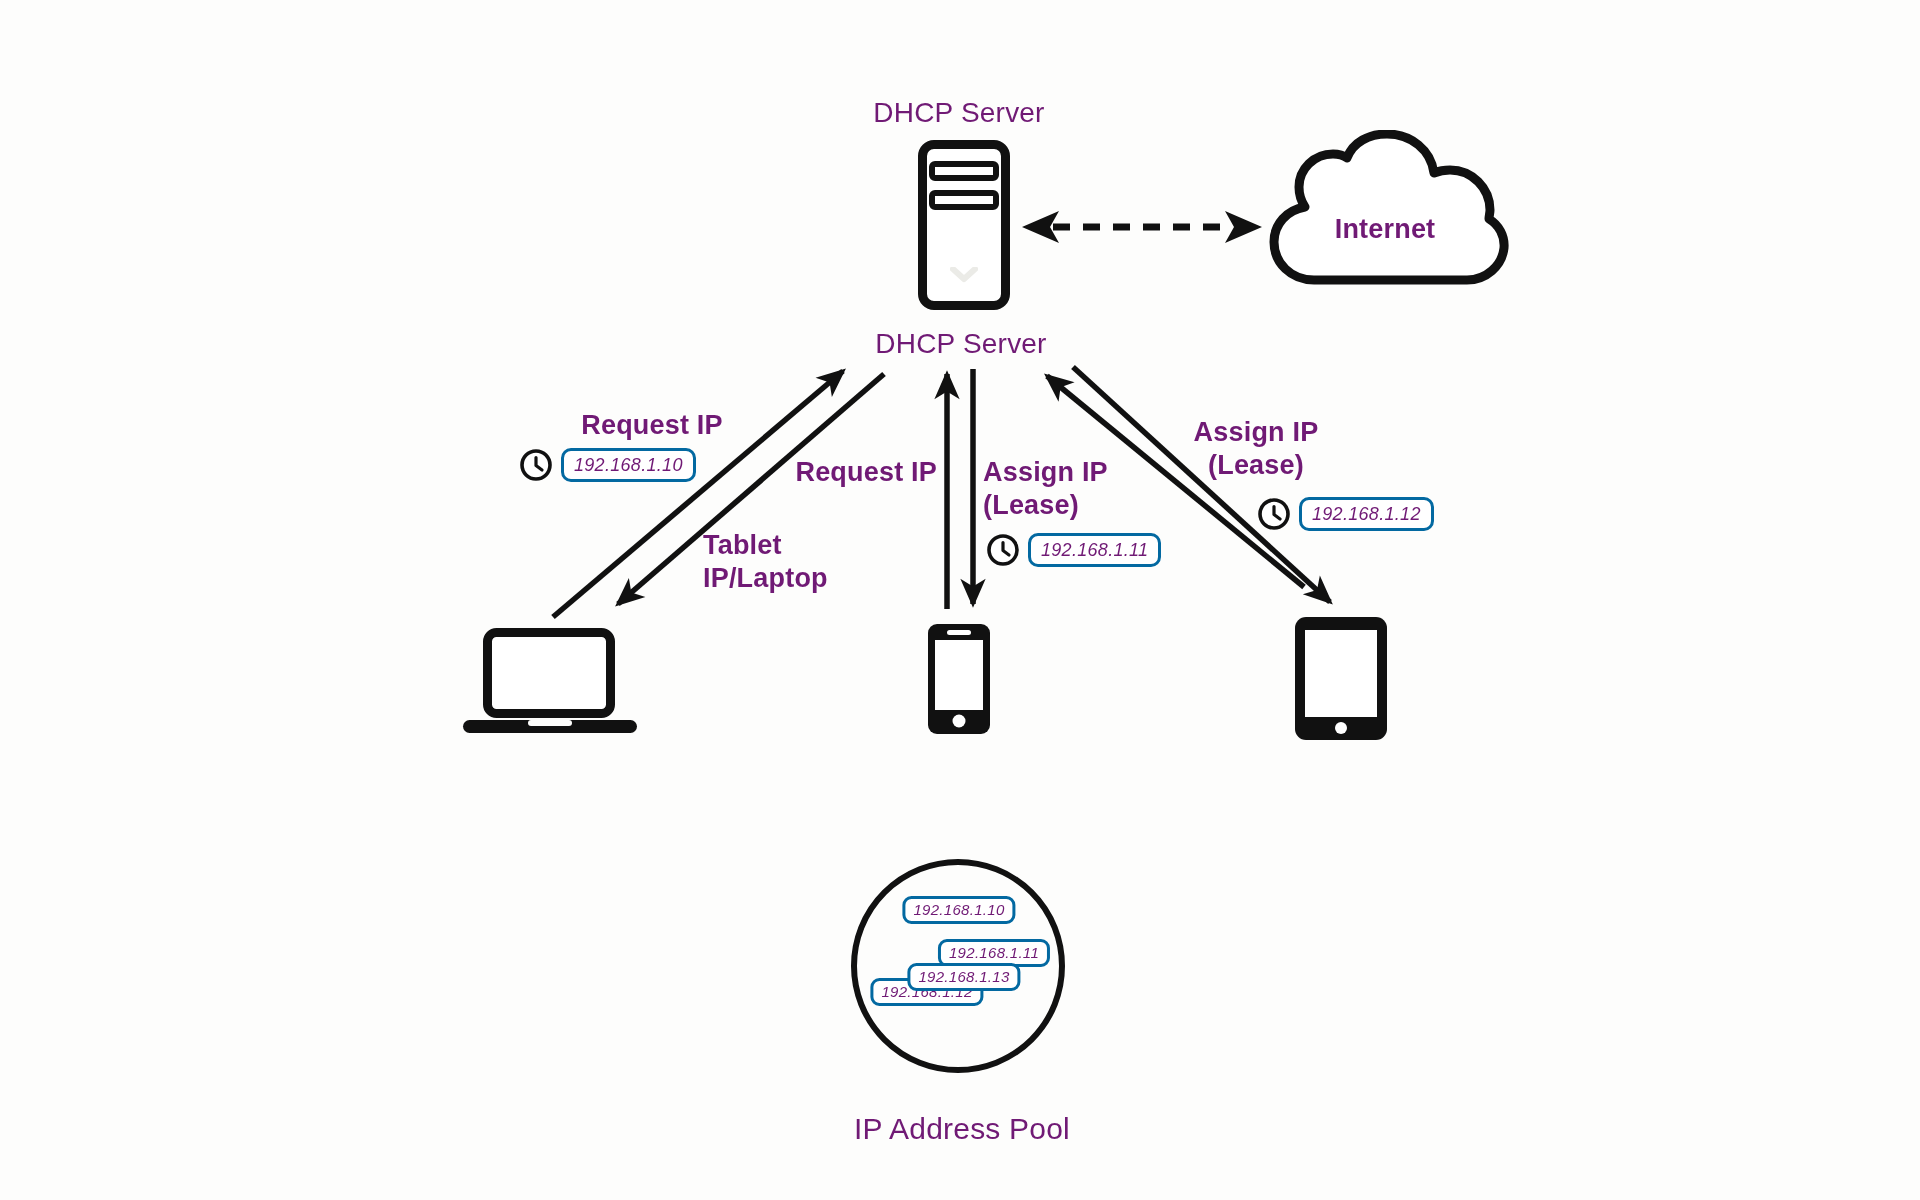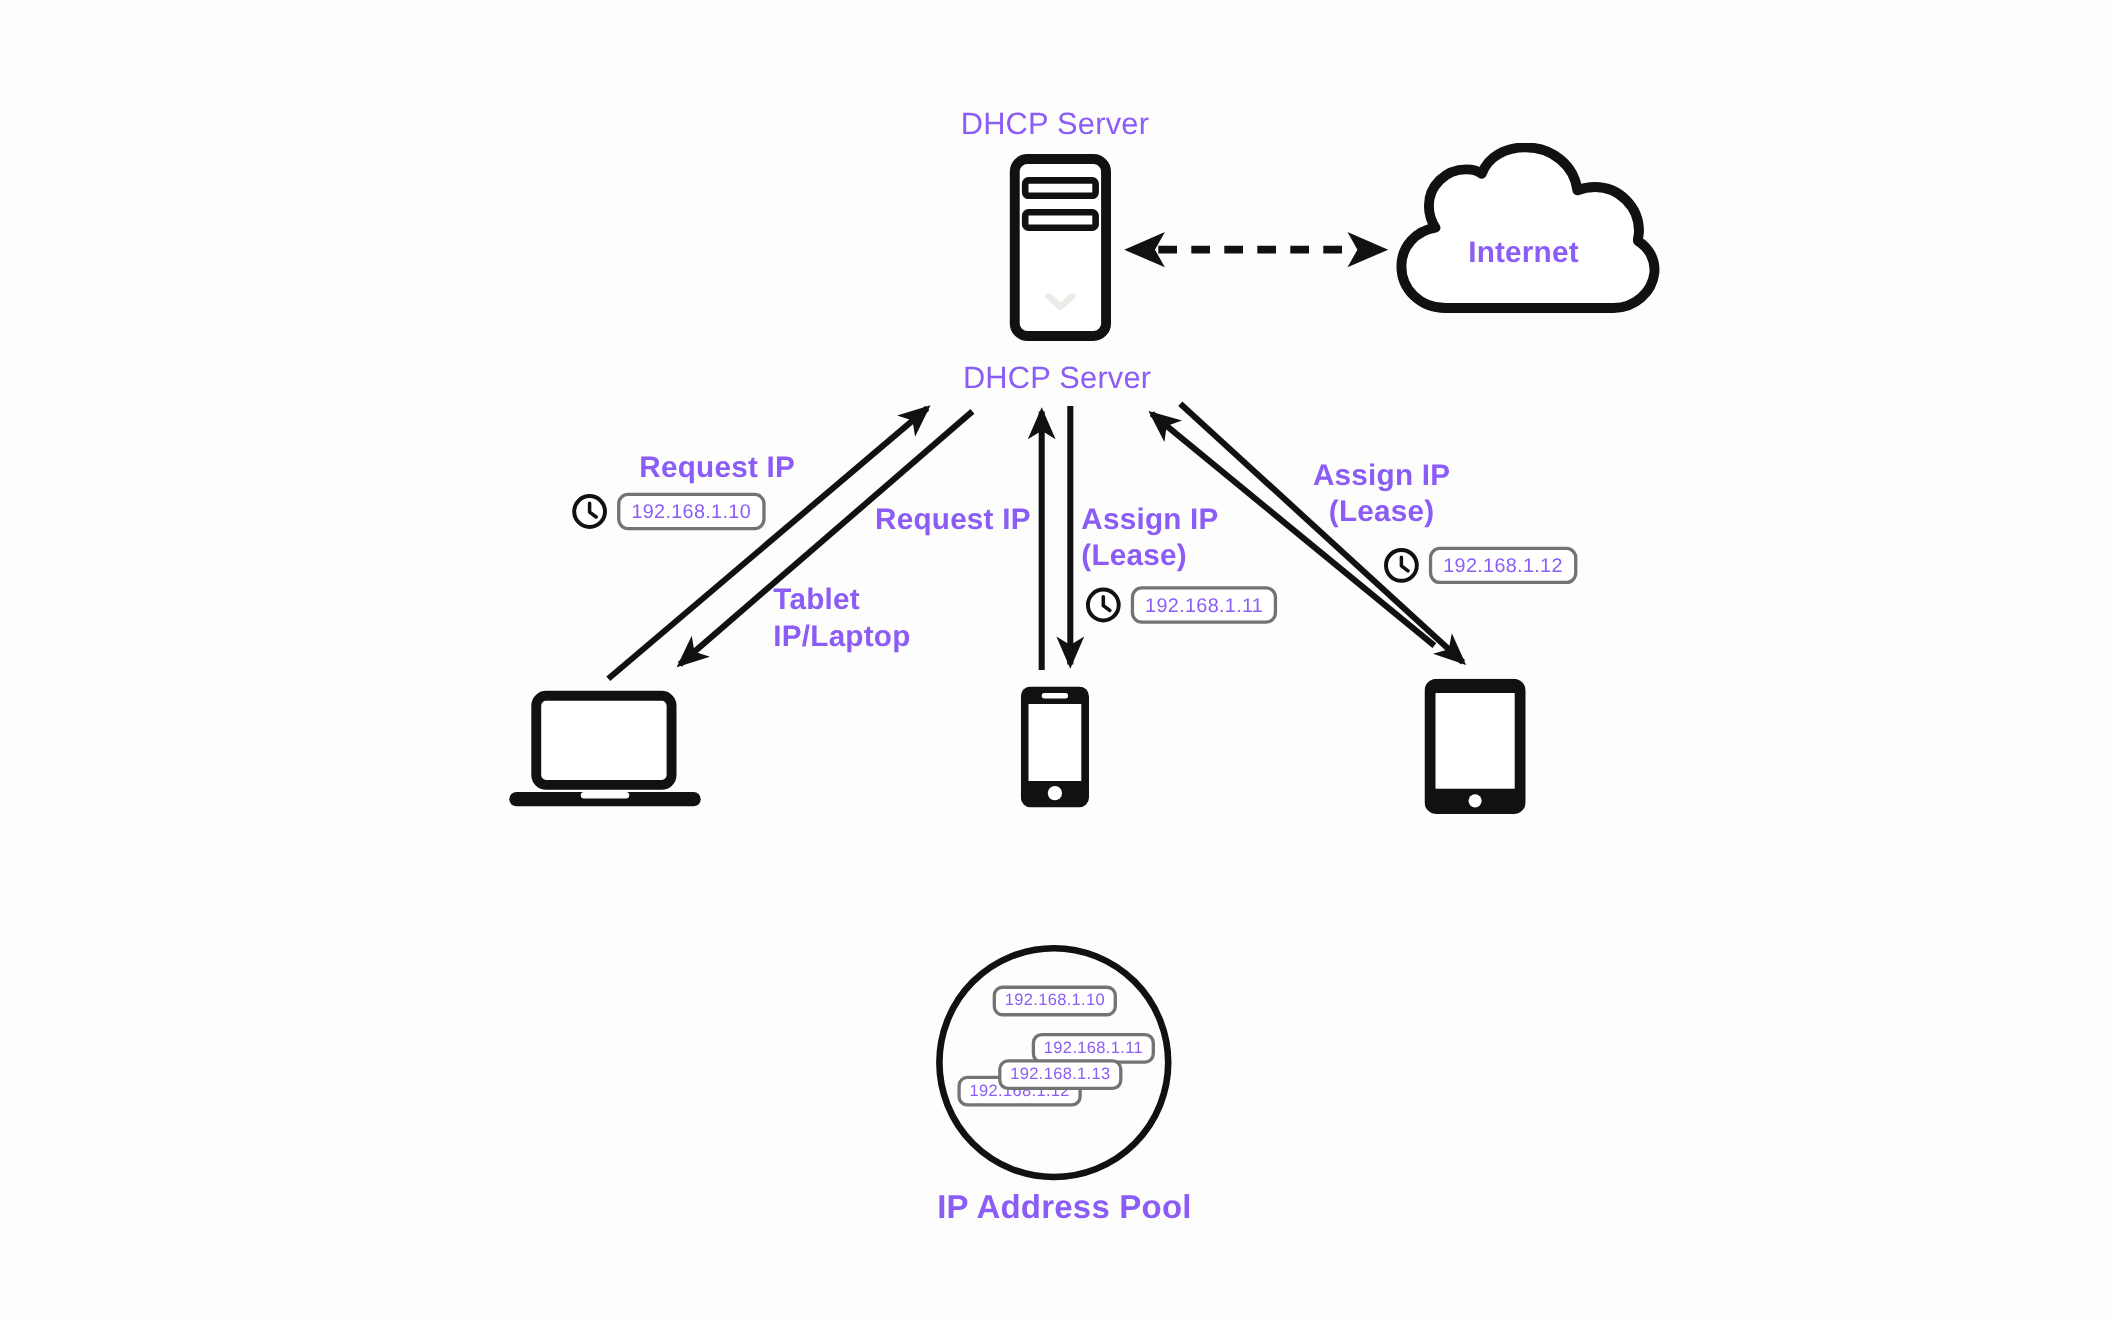--- a/index.html
+++ b/index.html
@@ -1,44 +1,44 @@
 <!DOCTYPE html>
 <html><head>
 <meta charset="utf-8">
 <style>
   html,body{margin:0;padding:0;background:#ffffff;}
   .canvas{
     position:relative;width:1920px;height:1200px;background:#fdfdfc;
-    font-family:"Liberation Sans","DejaVu Sans",sans-serif;color:#8b5cf6;overflow:hidden;
+    font-family:"Liberation Sans","DejaVu Sans",sans-serif;color:#701a75;overflow:hidden;
   }
   .abs{position:absolute;}
   .label{font-size:27px;line-height:33px;font-weight:700;letter-spacing:.2px;white-space:nowrap;}
   .center{text-align:center;}
   .right{text-align:right;}
   .title{font-size:28px;font-weight:500;}
   
   .server{
     left:918px;top:140px;width:74px;height:152px;
     border:9px solid #111;border-radius:16px;background:#fff;
   }
   .slot{width:58px;height:8px;border:6px solid #111;border-radius:6px;background:#fff;margin:0 auto;}
   .slot.s1{margin-top:12px;}
   .slot.s2{margin-top:9px;}
   .server-watermark{position:absolute;left:50%;bottom:18px;transform:translateX(-50%);}
   
   .badge{
-    display:inline-block;border:3px solid #737373;border-radius:10px;background:#fff;
-    font-size:18px;line-height:22px;padding:3px 10px;font-weight:500;letter-spacing:.3px;white-space:nowrap;
+    display:inline-block;border:3px solid #0369a1;border-radius:10px;background:#fff;
+    font-size:18px;line-height:22px;padding:3px 10px;font-weight:500;letter-spacing:.3px;white-space:nowrap;font-style:italic;
   }
   .iprow{display:flex;align-items:center;gap:8px;}
   .pool-badge{font-size:15px;line-height:18px;padding:2px 8px;border-width:3px;border-radius:9px;transform:translateX(-50%);}
   .pool-circle{
     left:851px;top:859px;width:202px;height:202px;border:6px solid #111;border-radius:50%;background:transparent;
   }
-  .pool-label{font-size:30px;font-weight:700;}
+  .pool-label{font-size:30px;font-weight:400;margin-top:31px;}
   .dev-label{line-height:34px;}
   svg{display:block;}
 </style>
 </head>
 <body>
 
 <div class="canvas">
 
   <svg class="abs" style="left:0;top:0;" width="1920" height="1200" viewBox="0 0 1920 1200">
     <defs>

